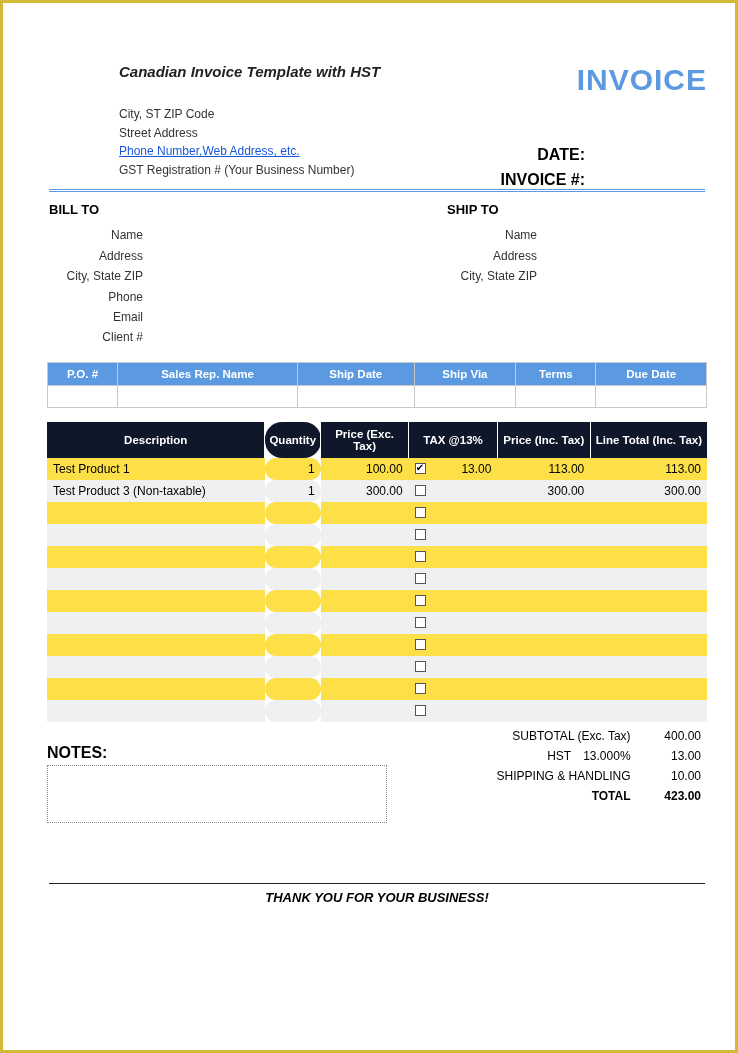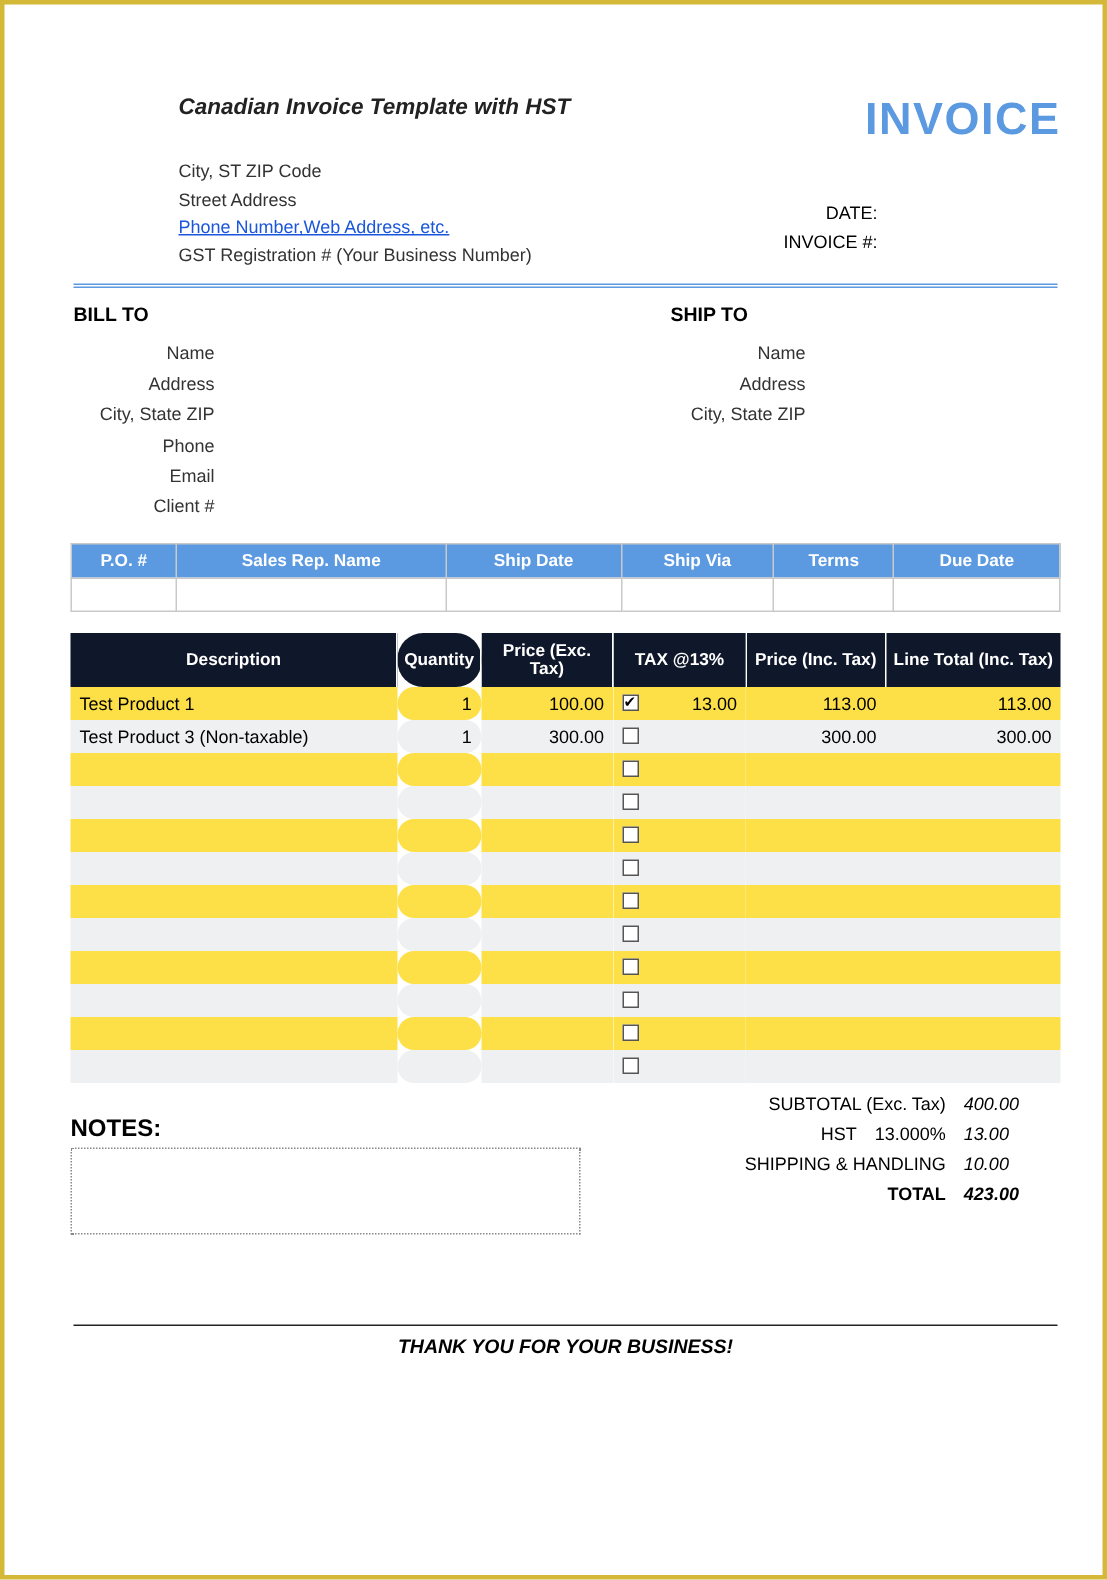--- a/index.html
+++ b/index.html
@@ -36,23 +36,23 @@
   .from-block {
     padding-left: 72px;
     font-size: 12px;
     color: #333;
     line-height: 1.55;
     position: relative;
   }
   .meta-block {
     position: absolute;
     right: 150px;
-    top: 130px;
-    font-size: 12px;
-    font-weight: normal;
+    top: 140px;
+    font-size: 16px;
+    font-weight: bold;
     text-align: right;
     line-height: 1.55;
   }
   .contact-link { color: #1a56db; text-decoration: underline; }
   .dbl-rule {
     border-top: 3px double #5b99e0;
     margin: 10px 2px 10px 2px;
   }
   .addresses {
     display: flex;
@@ -136,21 +136,21 @@
     margin-top:4px;
   }
   .notes-side{ width:55%; padding-top:18px;}
   .notes-label{font-size:16px;font-weight:bold;margin-bottom:3px;}
   .notes-box{border:1px dotted #888;height:58px;width:340px;}
   .totals-side{ width:45%; }
   table.totals{width:100%;border-collapse:collapse;font-size:12px;}
   table.totals td{padding:3px 6px;}
   table.totals td.lab{text-align:right;width:58%;}
   table.totals td.mid{text-align:right;width:18%;}
-  table.totals td.val{width:24%;font-style:italic;}
+  table.totals td.val{text-align:right;width:24%;}
   .bold{font-weight:bold;}
   .footer-rule{border-top:1px solid #222;margin:60px 2px 6px 2px;}
   .thankyou{font-size:13px;font-style:italic;font-weight:bold;text-align:center;}
 </style>
 </head>
 <body>
 
 <div class="page">
   <div class="header-row">
     <div class="doc-title">Canadian Invoice Template with HST</div>

